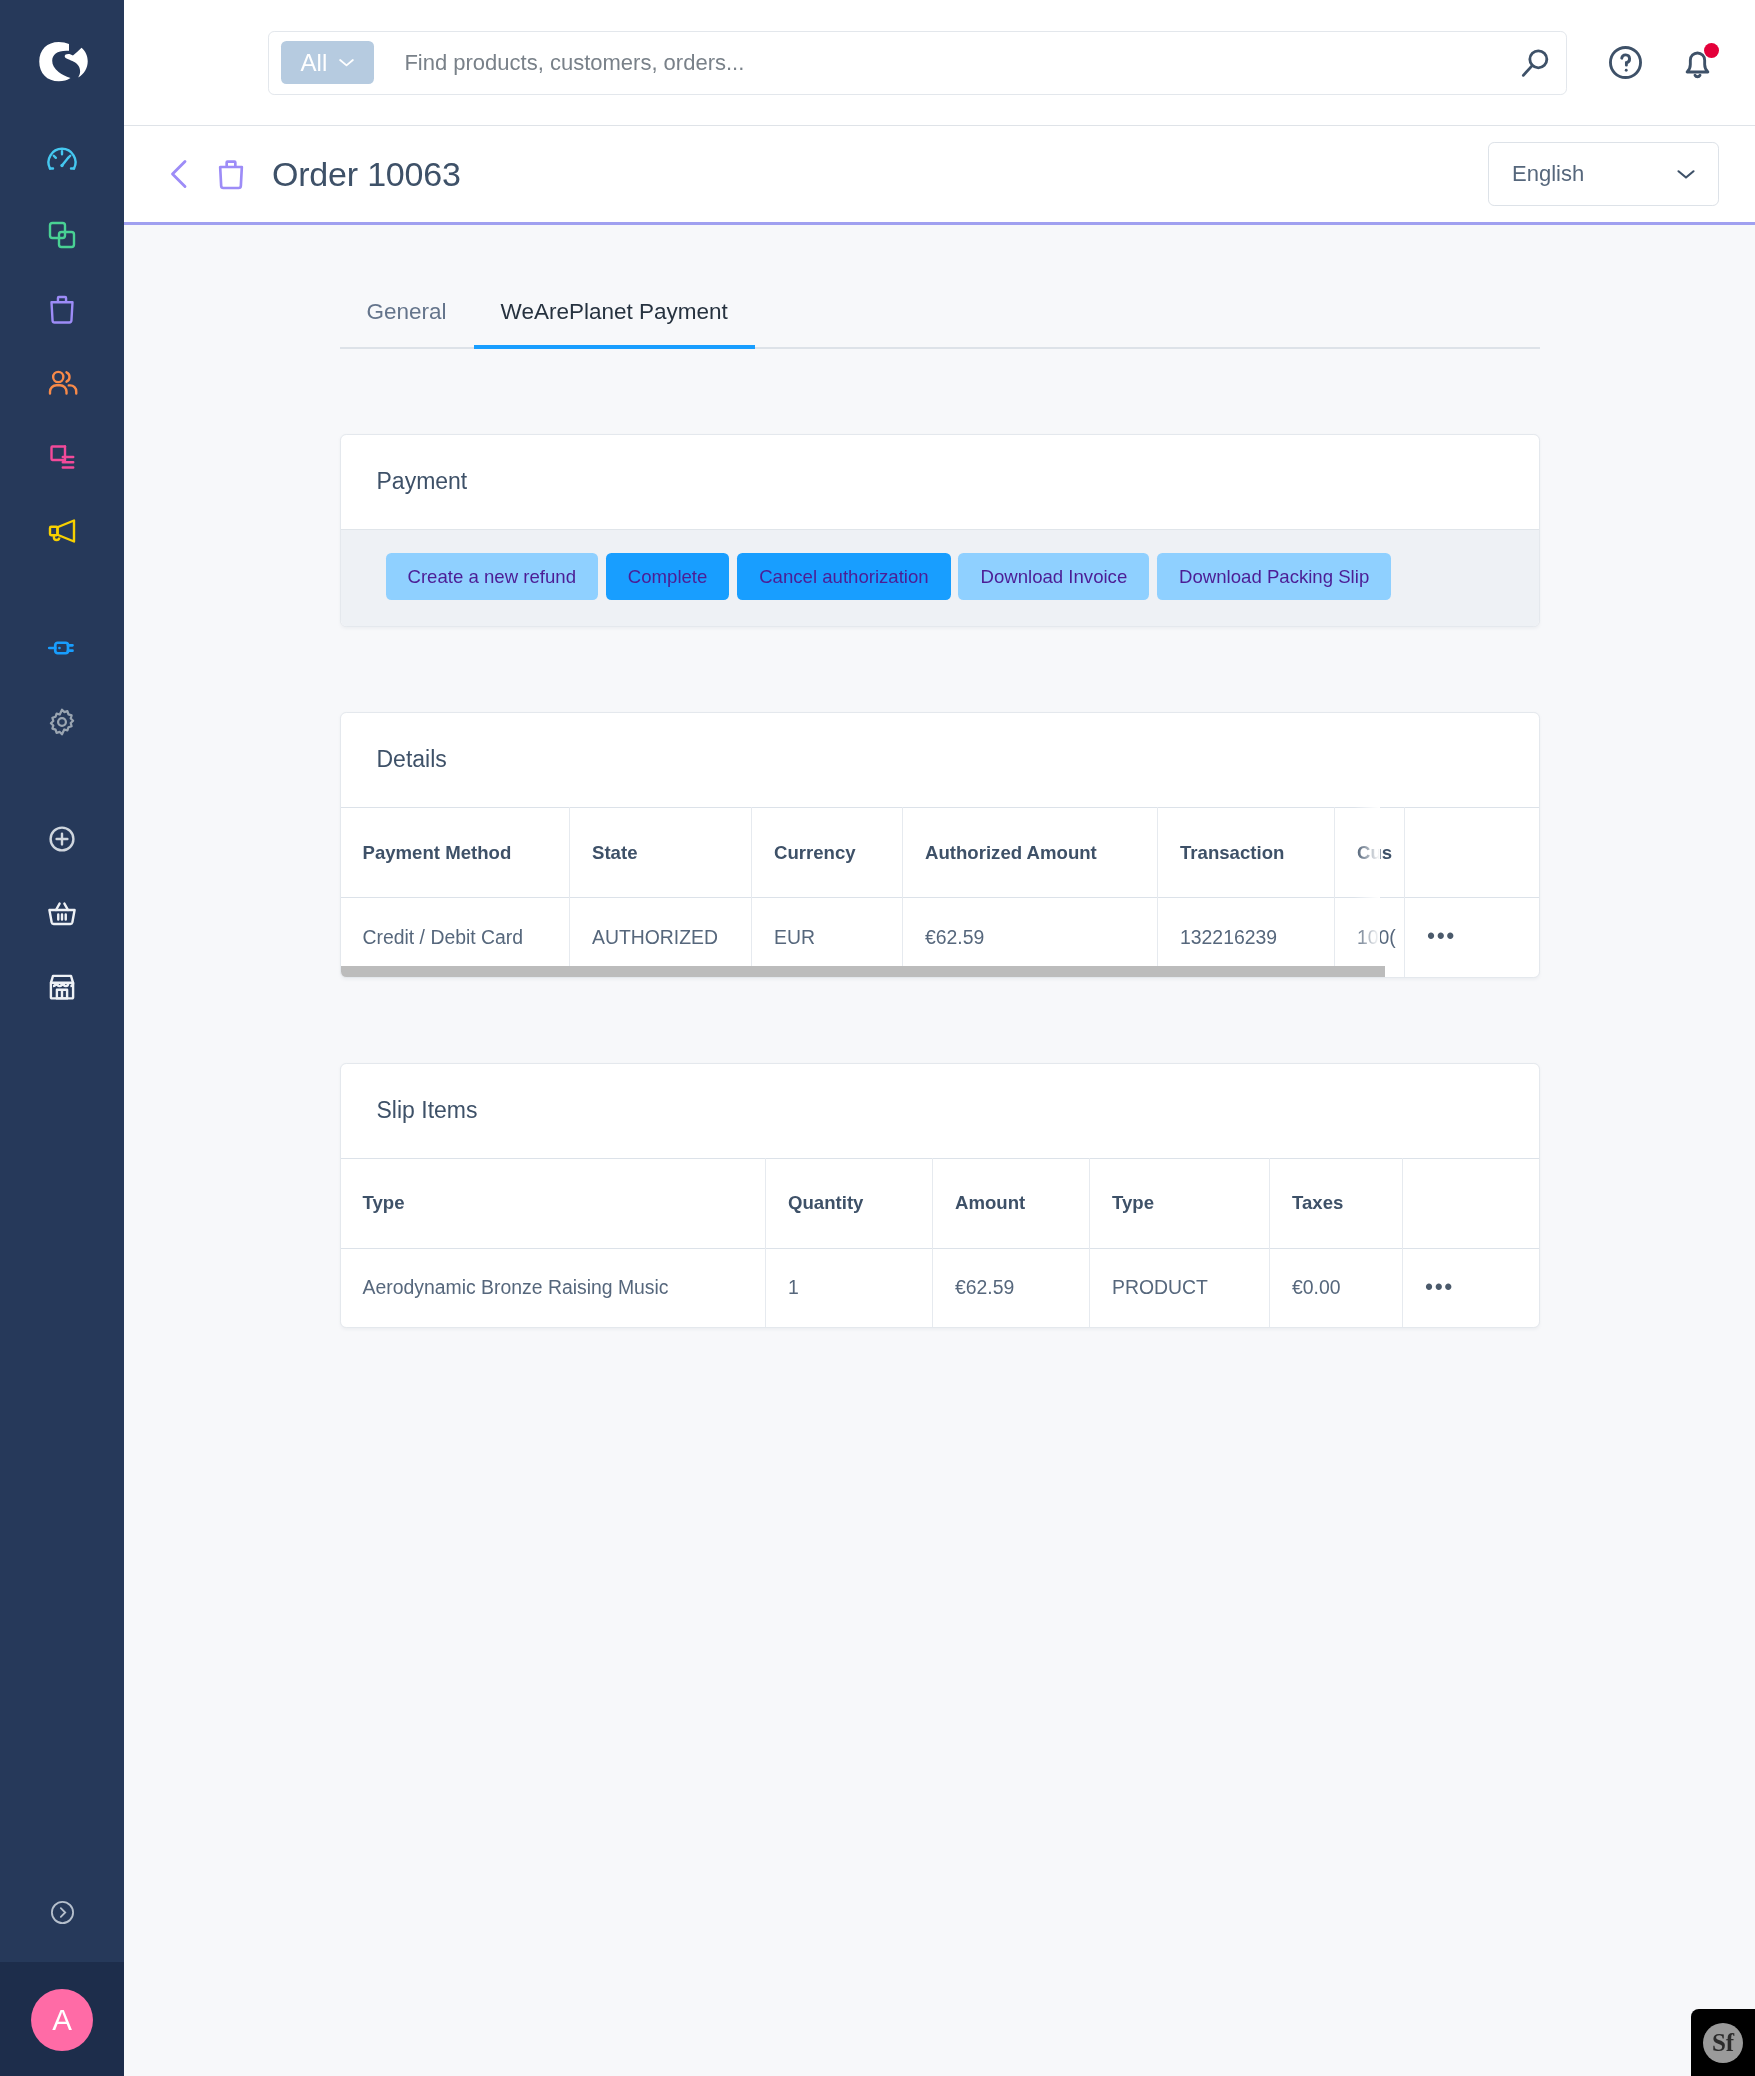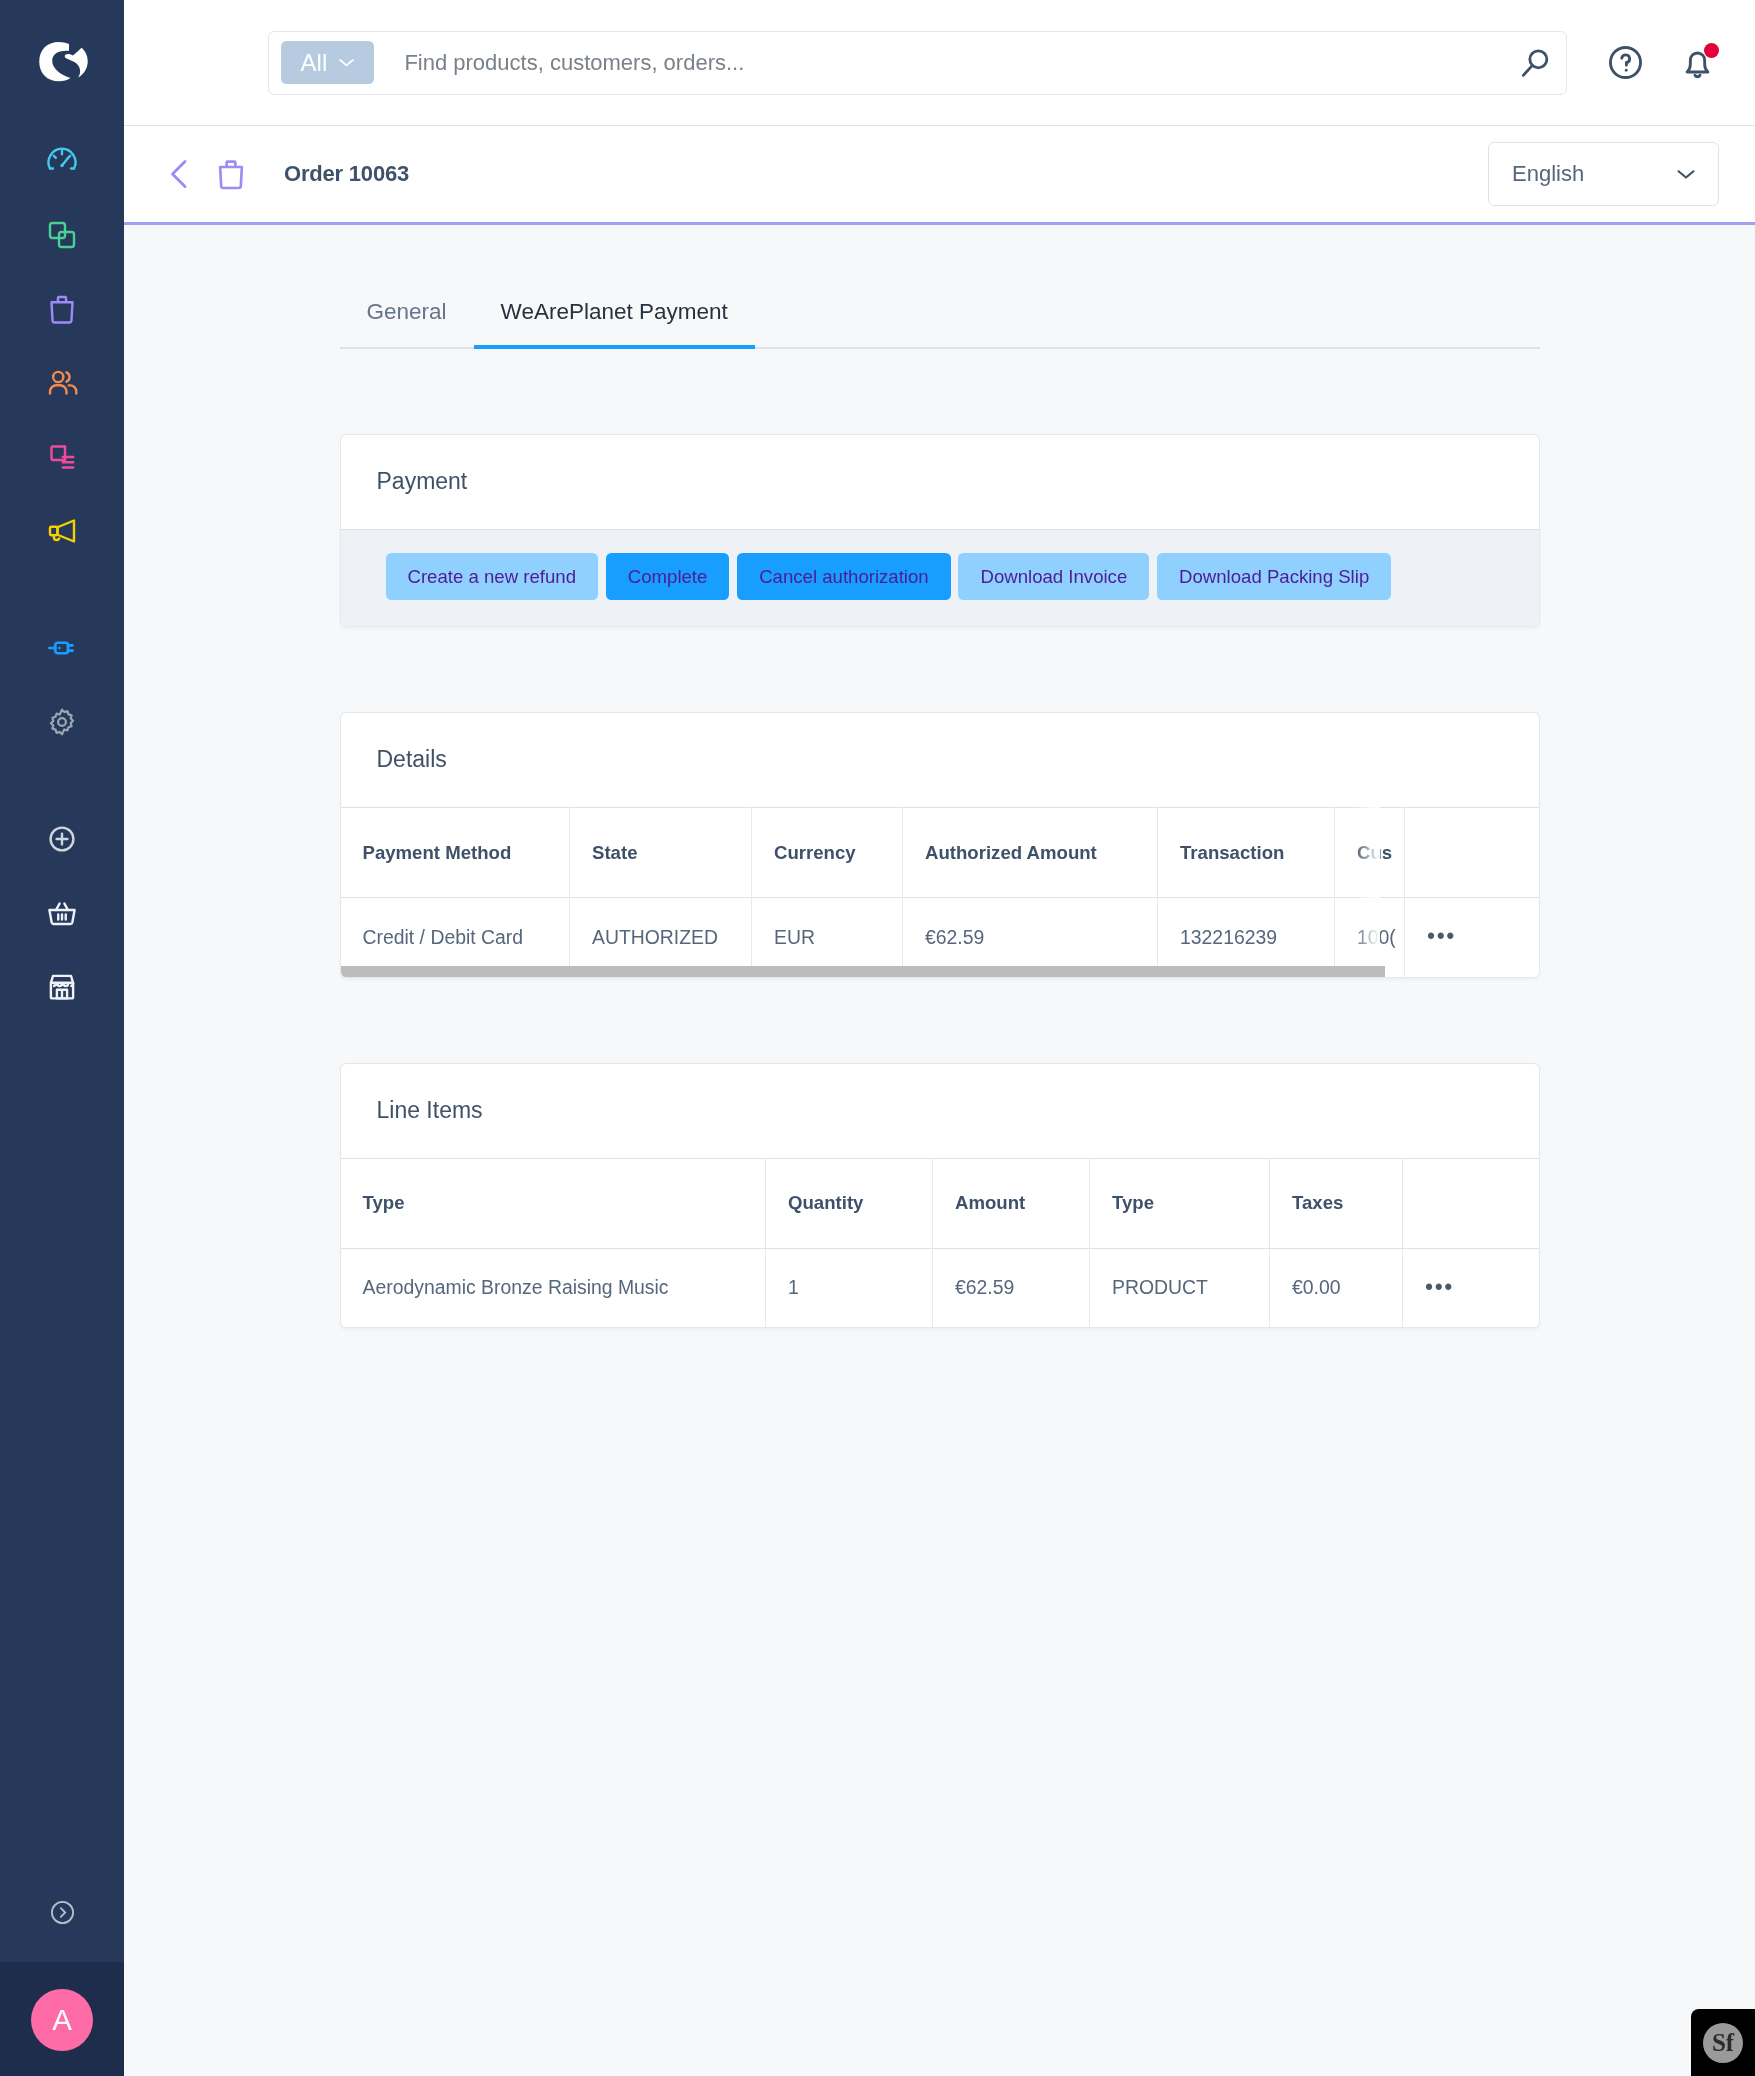--- a/index.html
+++ b/index.html
@@ -91,22 +91,22 @@
   
   .smartbar {
     height: 99px; background: #ffffff;
     display: flex; align-items: center;
     padding: 0 36px 0 36px;
     border-bottom: 3.9px solid #a0a0f0;
   }
   .sb-back { width: 40px; height: 40px; margin-right: 11px; display:flex;align-items:center;justify-content:center; cursor:pointer;}
   .sb-module { width: 40px; height: 40px; display:flex;align-items:center;justify-content:center;}
   .sb-title {
-    font-size: 22px; font-weight: 700; color: #3e5168;
-    margin-left: 33px; letter-spacing: -0.2px;
+    font-size: 34px; font-weight: 400; color: #3e5168;
+    margin-left: 21px; letter-spacing: -0.2px;
   }
   .sb-right { margin-left: auto; }
   .lang-select {
     width: 231px; height: 64px;
     background: #ffffff; border: 1.6px solid #dde2e8; border-radius: 6.2px;
     display: flex; align-items: center; justify-content: space-between;
     padding: 0 22px 0 23px; cursor: pointer;
   }
   .lang-select .lbl { font-size: 22px; color: #56677c; }
   .lang-select .chev { width: 20px; height: 12.4px; }
@@ -459,21 +459,21 @@
             </table>
             <div class="fade-right"></div>
             <div class="hscroll">
               <div class="hscroll-thumb"></div>
             </div>
           </div>
         </div>
 
         <div class="card">
           <div class="card-head">
-            <div class="card-title">Line Items</div>
+            <div class="card-title">Slip Items</div>
           </div>
           <div class="tbl-wrap">
             <table class="tbl">
               <colgroup>
                 <col style="width:425px">
                   <col style="width:167px">
                   <col style="width:157px">
                 <col style="width:180px">
                   <col style="width:133px">
                   <col style="width:136px">

